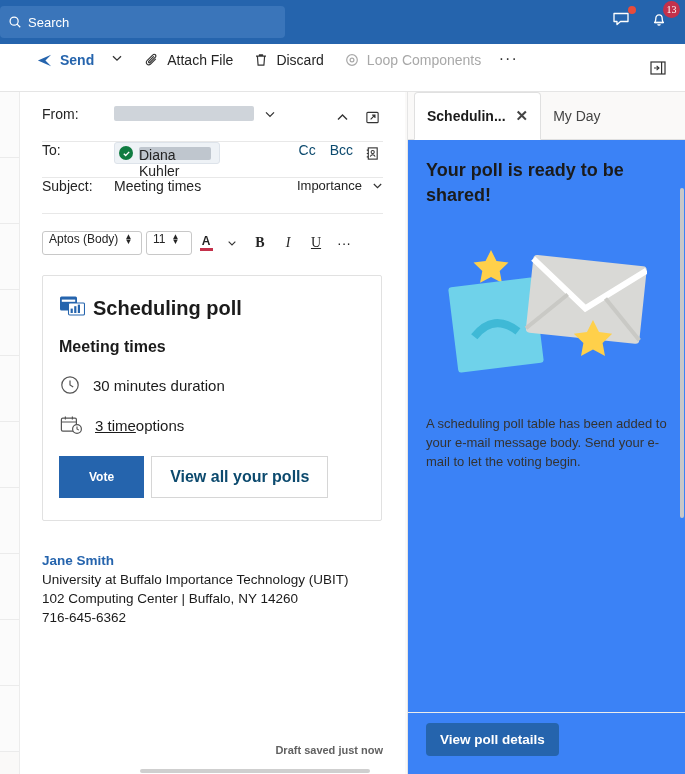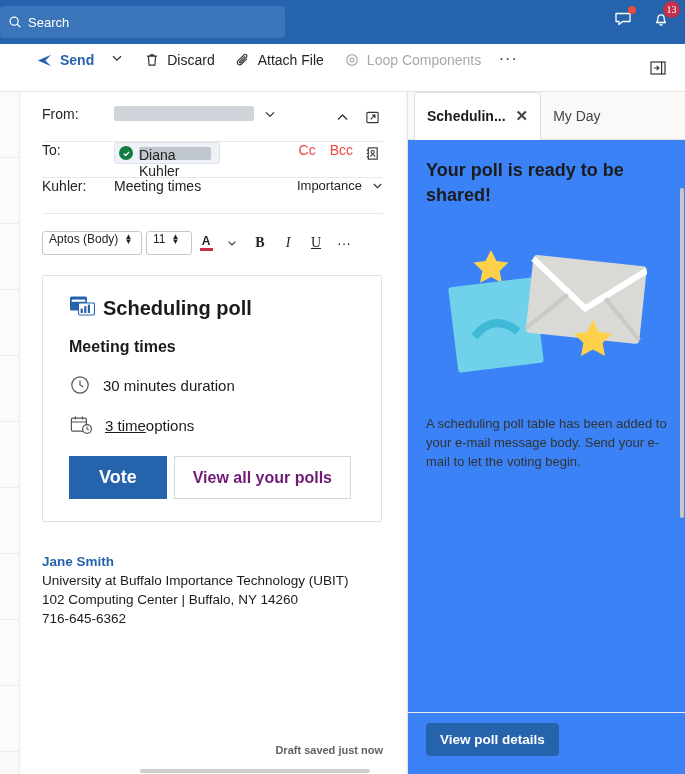--- a/index.html
+++ b/index.html
@@ -31,21 +31,21 @@
     display: flex; align-items: center;
     padding-left: 8px;
     color: #ffffff;
     font-size: 13px;
   }
   .search-box .s-icon { margin-right: 6px; display:flex; }
   .topbar-right {
     position: absolute; right: 14px; top: 8px;
     display: flex; align-items: center; gap: 16px;
   }
-  .tb-icon { position: relative; width: 22px; height: 22px; color: #fff; display:flex; align-items:center; justify-content:flex-end;font-family:Liberation Serif, serif;}
+  .tb-icon { position: relative; width: 22px; height: 22px; color: #fff; display:flex; align-items:center; justify-content:flex-start;font-family:Liberation Serif, serif;}
   .badge-dot {
     position: absolute; top: -2px; right: -3px;
     width: 8px; height: 8px; border-radius: 50%;
     background: #e74c3c;
   }
   .badge-count {
     position: absolute; top: -7px; right: -9px;
     min-width: 17px; height: 17px; line-height: 17px;
     border-radius: 9px;
     background: #c4314b; color: #fff;
@@ -146,21 +146,21 @@
     border-radius: 3px;
     height: 22px; padding: 0 8px 0 4px;
   }
   .pill .avatar {
     width: 14px; height: 14px; border-radius: 50%;
     background: #107c41; margin-right: 6px;
     display: flex; align-items: center; justify-content: center;
     color: #fff; font-size: 9px;
   }
   .pill .name { width: 72px; height: 13px; background: #bfc6ce; border-radius:2px; }
-  .ccbcc { margin-left: auto; display: flex; align-items: center; gap: 14px; font-size: 14px; color: #ef4444; }
+  .ccbcc { margin-left: auto; display: flex; align-items: center; gap: 14px; font-size: 14px; color: #0c4a6e; }
   .subject-val { font-size: 14px; color: #242424; }
   .importance { margin-left: auto; display: flex; align-items: center; font-size: 13px; color: #242424; }
 
   
   .fmtbar {
     display: flex; align-items: center;
     height: 40px;
     margin: 9px 22px 0 22px;
     gap: 4px;
   }
@@ -183,41 +183,41 @@
   .fontcolor .bar { width: 13px; height: 3px; background: #c4314b; margin-top: 1px; }
   .fmt-bold { font-weight: 700; font-family: "Liberation Serif", serif; }
   .fmt-italic { font-style: italic; font-family: "Liberation Serif", serif; }
   .fmt-underline { text-decoration: underline; font-family: "Liberation Serif", serif; }
 
   
   .poll-card {
     margin: 12px 22px 5px 22px;
     border: 1px solid #e1e1e1;
     border-radius: 2px;
-    padding: 18px 0 22px 26px;
+    padding: 18px 0 22px 16px;
     background: #fff;
     width: 340px;
   }
   .poll-head { display: flex; align-items: center; }
   .poll-head .logo { margin-right: 8px; }
   .poll-title { font-size: 20px; font-weight: 700; color: #1b1b1b; }
   .poll-sub { font-size: 16px; font-weight: 700; color: #1b1b1b; margin-top: 16px; }
   .poll-line { display: flex; align-items: center; margin-top: 18px; font-size: 15px; color: #1b1b1b; }
   .poll-line .li { margin-right: 12px; display: flex; }
   .poll-line .ul { text-decoration: underline; }
   .poll-btns { display: flex; align-items: stretch; margin-top: 20px; }
   .btn-vote {
     background: #2564ad; color: #fff;
-    font-size: 18px; font-weight: 700;
+    font-size: 12px; font-weight: 700;
     padding: 11px 30px;
     display: flex; align-items: center; justify-content: center;
   }
   .btn-viewall {
     border: 1px solid #d6d6d6;
-    color: #701a75;
+    color: #0c4a6e;
     font-size: 16px; font-weight: 700;
     padding: 11px 18px;
     margin-left: 7px;
     display: flex; align-items: center; justify-content: center;
     white-space: nowrap;
   }
 
   
   .signature { margin: 30px 22px 0 22px; font-size: 13.5px; color: #1b1b1b; line-height: 19px; }
   .sig-name { color: #2564ad; font-weight: 700; }
@@ -336,32 +336,32 @@
       <span>Send</span>
     </div>
     <div class="cmd-chev">
       <svg width="12" height="12" viewBox="0 0 12 12">
           <path d="M2 4.2 L6 8.2 L10 4.2" fill="none" stroke="#333" stroke-width="1.3"></path>
         </svg>
     </div>
     <div class="cmd-item">
       <span class="ci">
         <svg width="16" height="16" viewBox="0 0 16 16">
-            <path d="M3 4.2h10M6.4 4.2V2.8h3.2v1.4M4.4 4.2l.7 9h5.8l.7-9" fill="none" stroke="#333" stroke-width="1.2" stroke-linejoin="round"></path>
+            <path d="M11.5 7.2 6.8 11.9a2.5 2.5 0 1 1-3.5-3.5l5.6-5.6a1.7 1.7 0 1 1 2.4 2.4l-5.5 5.5a.9.9 0 0 1-1.2-1.2l4.9-4.9" fill="none" stroke="#333" stroke-width="1.15" stroke-linecap="round"></path>
           </svg>
       </span>
-      <span>Discard</span>
+      <span>Attach File</span>
     </div>
     <div class="cmd-item">
       <span class="ci">
         <svg width="16" height="16" viewBox="0 0 16 16">
-            <path d="M11.5 7.2 6.8 11.9a2.5 2.5 0 1 1-3.5-3.5l5.6-5.6a1.7 1.7 0 1 1 2.4 2.4l-5.5 5.5a.9.9 0 0 1-1.2-1.2l4.9-4.9" fill="none" stroke="#333" stroke-width="1.15" stroke-linecap="round"></path>
+            <path d="M3 4.2h10M6.4 4.2V2.8h3.2v1.4M4.4 4.2l.7 9h5.8l.7-9" fill="none" stroke="#333" stroke-width="1.2" stroke-linejoin="round"></path>
           </svg>
       </span>
-      <span>Attach File</span>
+      <span>Discard</span>
     </div>
     <div class="cmd-item cmd-disabled">
       <span class="ci">
         <svg width="16" height="16" viewBox="0 0 16 16">
             <circle cx="8" cy="8" r="5.3" fill="none" stroke="#a8a8a8" stroke-width="1.2"></circle>
             <circle cx="8" cy="8" r="1.9" fill="none" stroke="#a8a8a8" stroke-width="1.2"></circle>
           </svg>
       </span>
       <span>Loop Components</span>
     </div>
@@ -433,21 +433,21 @@
         <svg width="15" height="15" viewBox="0 0 16 16">
             <rect x="3.5" y="2" width="9.5" height="12" fill="none" stroke="#333" stroke-width="1.2"></rect>
             <circle cx="8.2" cy="6.5" r="1.7" fill="none" stroke="#333" stroke-width="1.1"></circle>
             <path d="M5.6 11.4c.5-1.3 1.5-2 2.6-2s2.1.7 2.6 2" fill="none" stroke="#333" stroke-width="1.1"></path>
             <path d="M3.5 4.4h-1.6M3.5 8h-1.6M3.5 11.6h-1.6" stroke="#333" stroke-width="1.2"></path>
           </svg>
       </div>
     </div>
 
     <div class="field-row">
-      <div class="field-label">Kuhler:</div>
+      <div class="field-label">Subject:</div>
       <div class="field-body">
         <span class="subject-val">Meeting times</span>
       </div>
       <div class="importance">
         <span>Importance</span>
         <span class="chev-sm">
           <svg width="11" height="11" viewBox="0 0 12 12">
               <path d="M2 4.4 L6 8.4 L10 4.4" fill="none" stroke="#333" stroke-width="1.3"></path>
             </svg>
         </span>

